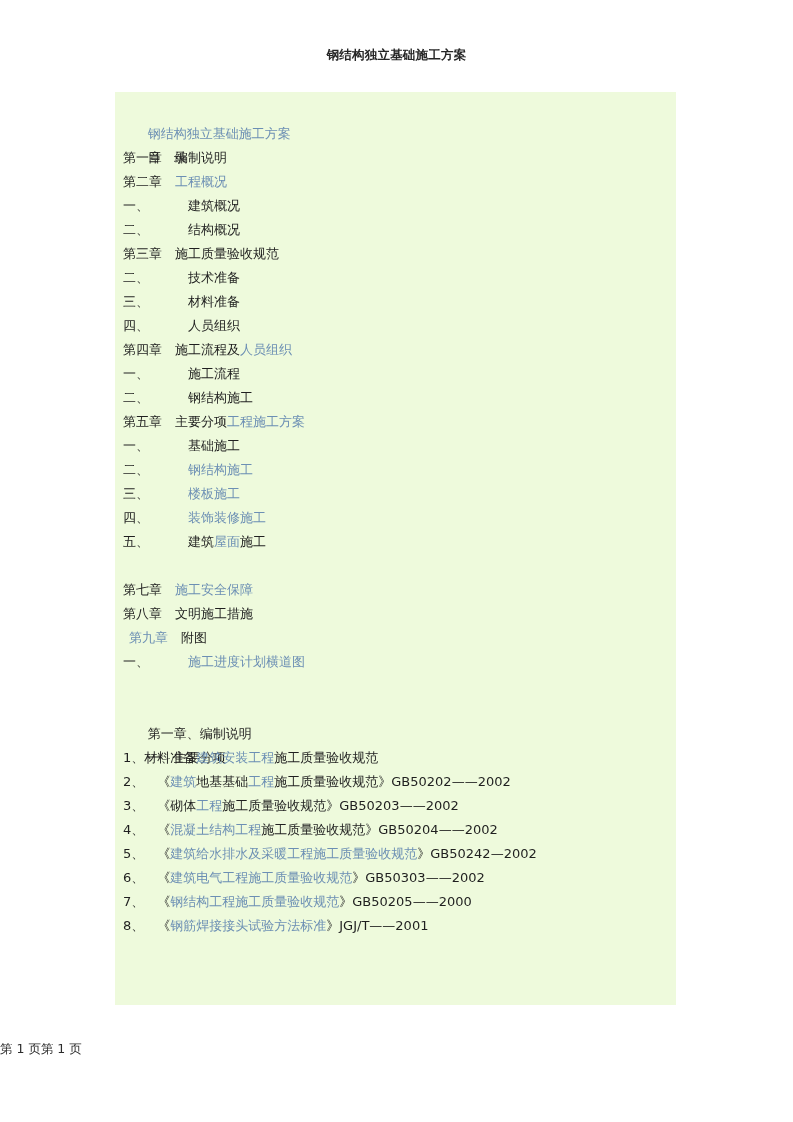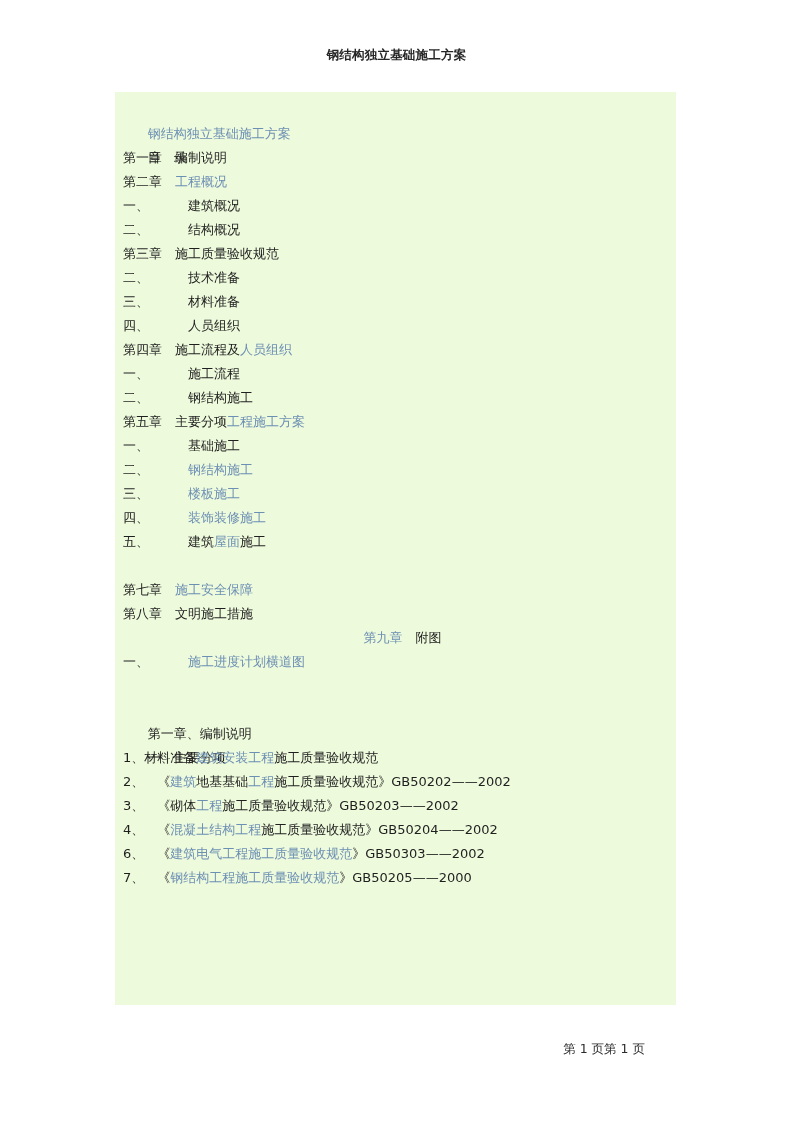--- a/index.html
+++ b/index.html
@@ -62,29 +62,29 @@
 
   .line.spacer {
     height: 24px;
   }
 
   .blue { color: #6c8fb4; }
   .dark { color: #1f1f1f; }
 
   
   .ind-0 { padding-left: 8px; }
-  .ind-1 { padding-left: 14px; text-align: center; }
+  .ind-1 { padding-left: 14px; }
 
   
   .doc-footer {
     position: absolute;
     top: 1041px;
     left: 0;
     width: 645px;
-    text-align: right;
+    text-align: left;
     font-size: 12.5px;
     color: #2b2b2b;
   }
 </style>
 </head>
 <body>
 
 <div class="page">
 
   <div class="doc-header">钢结构独立基础施工方案</div>
@@ -136,21 +136,23 @@
 
     <div class="line ind-0">
       <span class="dark">一、主要分项</span>
     </div>
 
     <div id="standards-list">
         <div class="line ind-0"><span class="dark">1、</span><span><span class="dark">材料准备</span><span class="blue">建筑安装工程</span><span class="dark">施工质量验收规范</span></span></div>
         <div class="line ind-0"><span class="dark">2、　</span><span><span class="dark">《</span><span class="blue">建筑</span><span class="dark">地基基础</span><span class="blue">工程</span><span class="dark">施工质量验收规范</span><span class="dark">》GB50202——2002</span></span></div>
         <div class="line ind-0"><span class="dark">3、　</span><span><span class="dark">《</span><span class="dark">砌体</span><span class="blue">工程</span><span class="dark">施工质量验收规范</span><span class="dark">》GB50203——2002</span></span></div>
         <div class="line ind-0"><span class="dark">4、　</span><span><span class="dark">《</span><span class="blue">混凝土结构工程</span><span class="dark">施工质量验收规范</span><span class="dark">》GB50204——2002</span></span></div>
+        <div class="line ind-0"><span class="dark">5、　</span><span><span class="dark">《</span><span class="blue">建筑给水排水及采暖工程施工质量验收规范</span><span class="dark">》GB50242—2002</span></span></div>
         <div class="line ind-0"><span class="dark">6、　</span><span><span class="dark">《</span><span class="blue">建筑电气工程施工质量验收规范</span><span class="dark">》GB50303——2002</span></span></div>
         <div class="line ind-0"><span class="dark">7、　</span><span><span class="dark">《</span><span class="blue">钢结构工程施工质量验收规范</span><span class="dark">》GB50205——2000</span></span></div>
+        <div class="line ind-0"><span class="dark">8、　</span><span><span class="dark">《</span><span class="blue">钢筋焊接接头试验方法标准</span><span class="dark">》JGJ/T——2001</span></span></div>
       </div>
 
   </div>
 
   <div class="doc-footer">第 1 页第 1 页</div>
 
 </div>
 
 </body></html>

